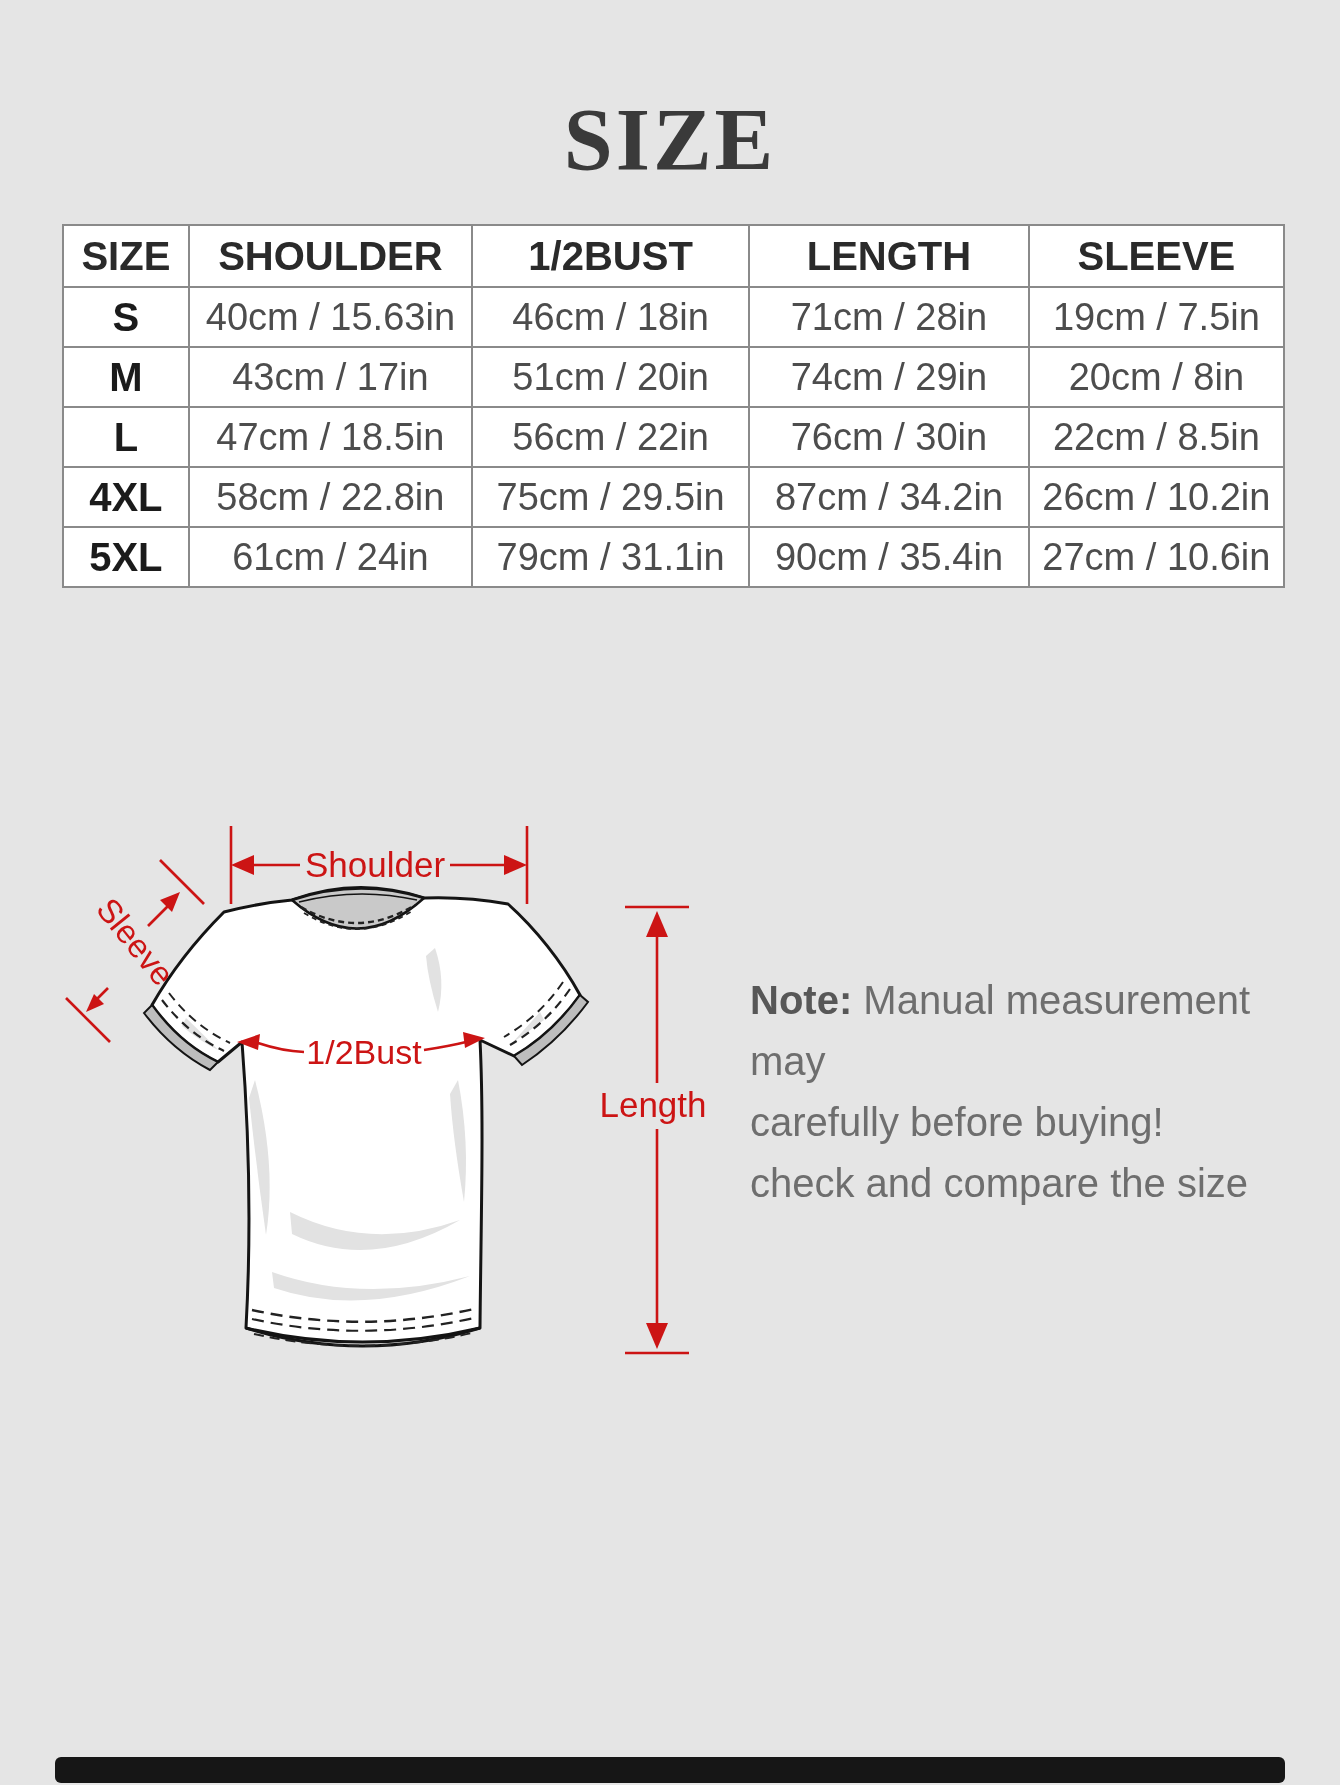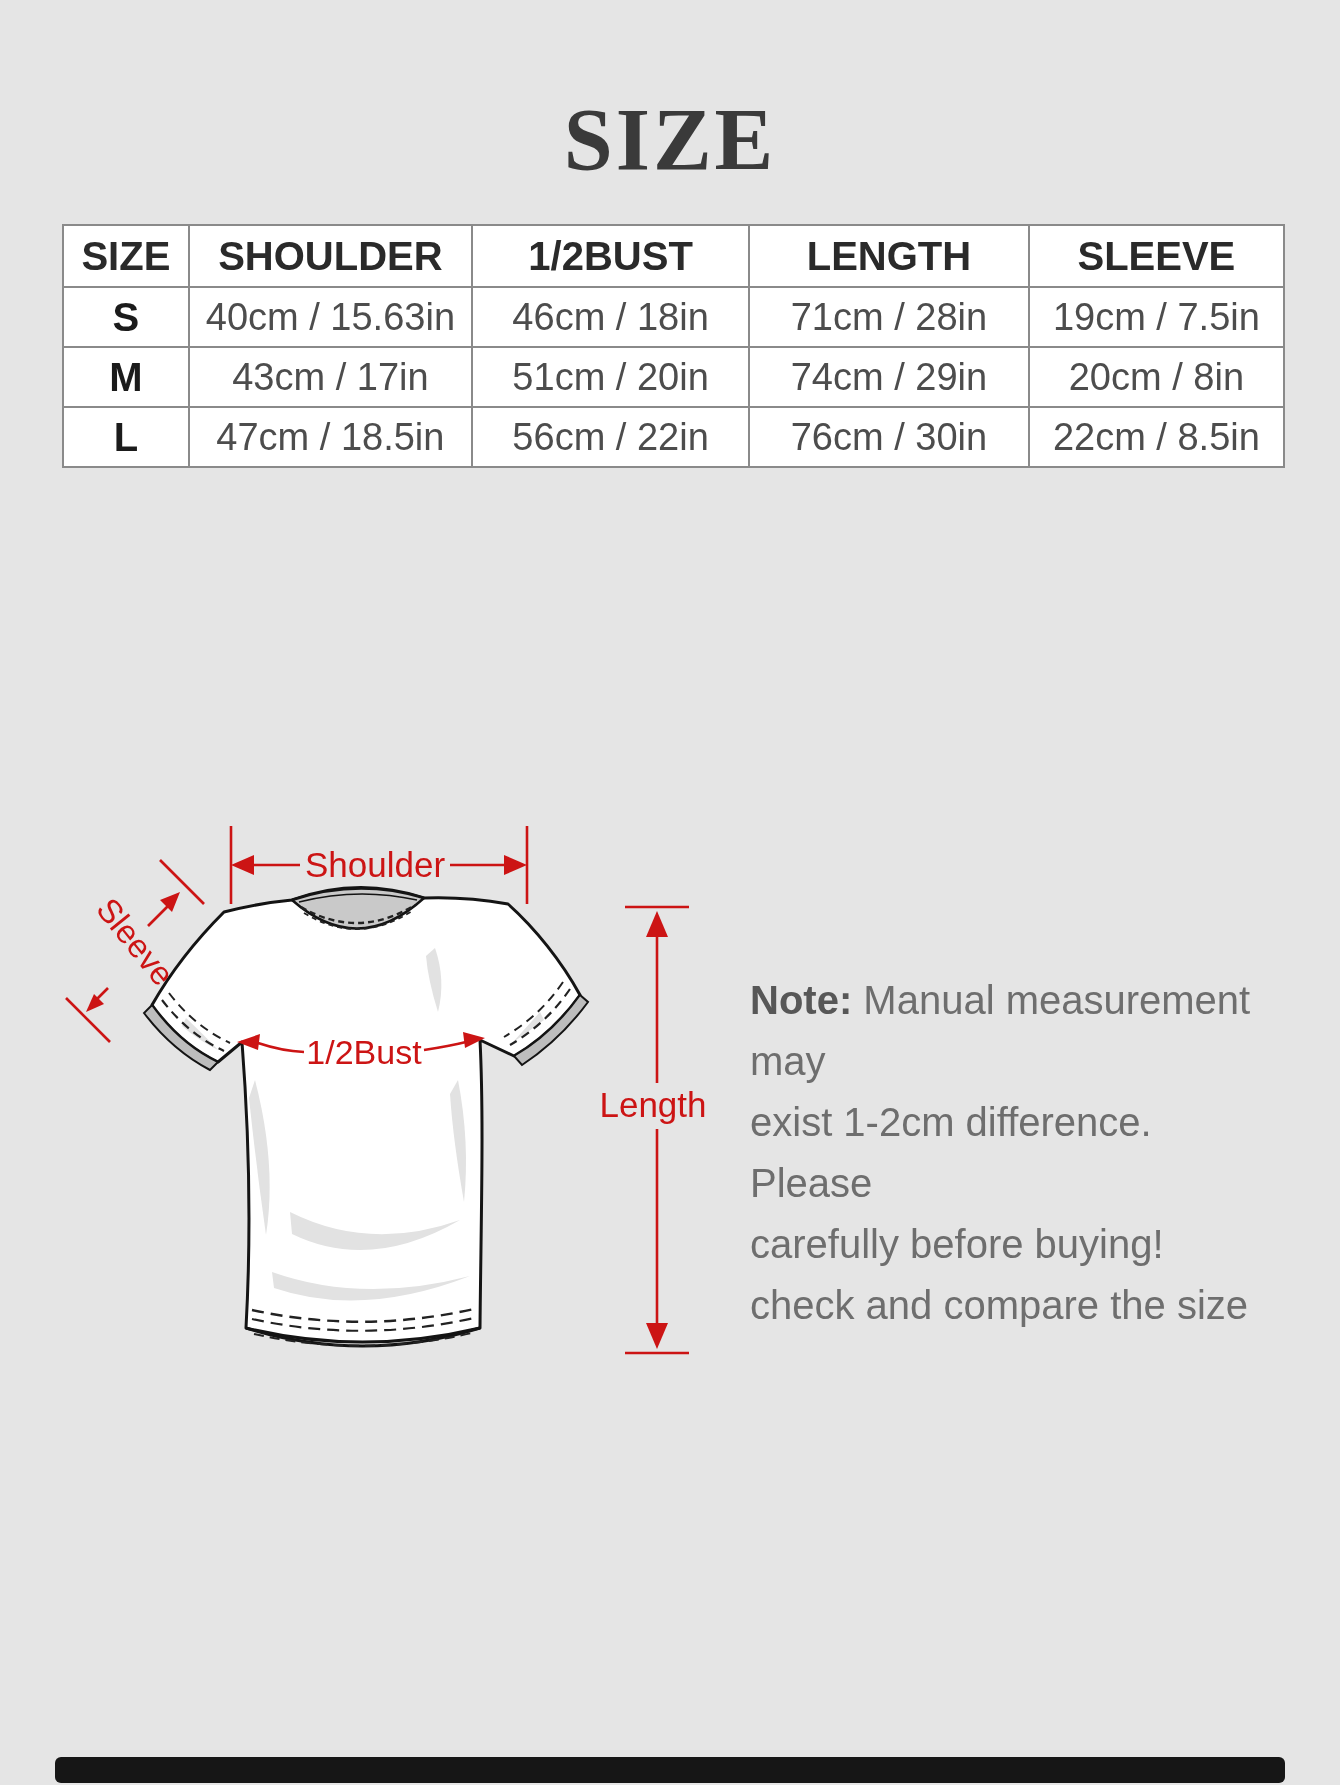--- a/index.html
+++ b/index.html
@@ -66,20 +66,34 @@
           <td>74cm / 29in</td>
           <td>20cm / 8in</td>
         </tr>
         <tr>
           <th>L</th>
           <td>47cm / 18.5in</td>
           <td>56cm / 22in</td>
           <td>76cm / 30in</td>
           <td>22cm / 8.5in</td>
         </tr>
+        <tr>
+          <th>4XL</th>
+          <td>58cm / 22.8in</td>
+          <td>75cm / 29.5in</td>
+          <td>87cm / 34.2in</td>
+          <td>26cm / 10.2in</td>
+        </tr>
+        <tr>
+          <th>5XL</th>
+          <td>61cm / 24in</td>
+          <td>79cm / 31.1in</td>
+          <td>90cm / 35.4in</td>
+          <td>27cm / 10.6in</td>
+        </tr>
       </tbody>
   </table>
 
   <svg class="diagram" viewBox="0 0 680 620" xmlns="http://www.w3.org/2000/svg">
 
     <path d="M252,120 C230,122 200,128 184,132 C160,156 132,190 112,225 Q140,264 178,282 L202,262
          C208,340 212,440 206,548 Q322,576 440,548 C441,440 444,340 440,260 L474,276
          Q512,254 540,215 C522,182 495,148 468,124 C440,119 410,117 384,118 Q318,96 252,120 Z" fill="#ffffff" stroke="#141414" stroke-width="3" stroke-linejoin="round"></path>
 
     <g fill="#e2e2e2" stroke="none">
@@ -138,20 +152,19 @@
       <polygon points="617,131 606,157 628,157" stroke="none"></polygon>
       <line x1="617" y1="155" x2="617" y2="303"></line>
       <text x="613" y="337" font-size="35" text-anchor="middle" stroke="none">Length</text>
       <line x1="617" y1="349" x2="617" y2="547"></line>
       <polygon points="617,569 606,543 628,543" stroke="none"></polygon>
     </g>
   </svg>
 
   <div class="note">
     <div><b>Note:</b> <span>Manual measurement may</span></div>
-    <div>exist 1-2cm difference. Please</div>
     <div>carefully before buying!</div>
     <div>check and compare the size</div>
   </div>
 
   <div class="bottom-bar"></div>
 
 </div>
 
 </body></html>

